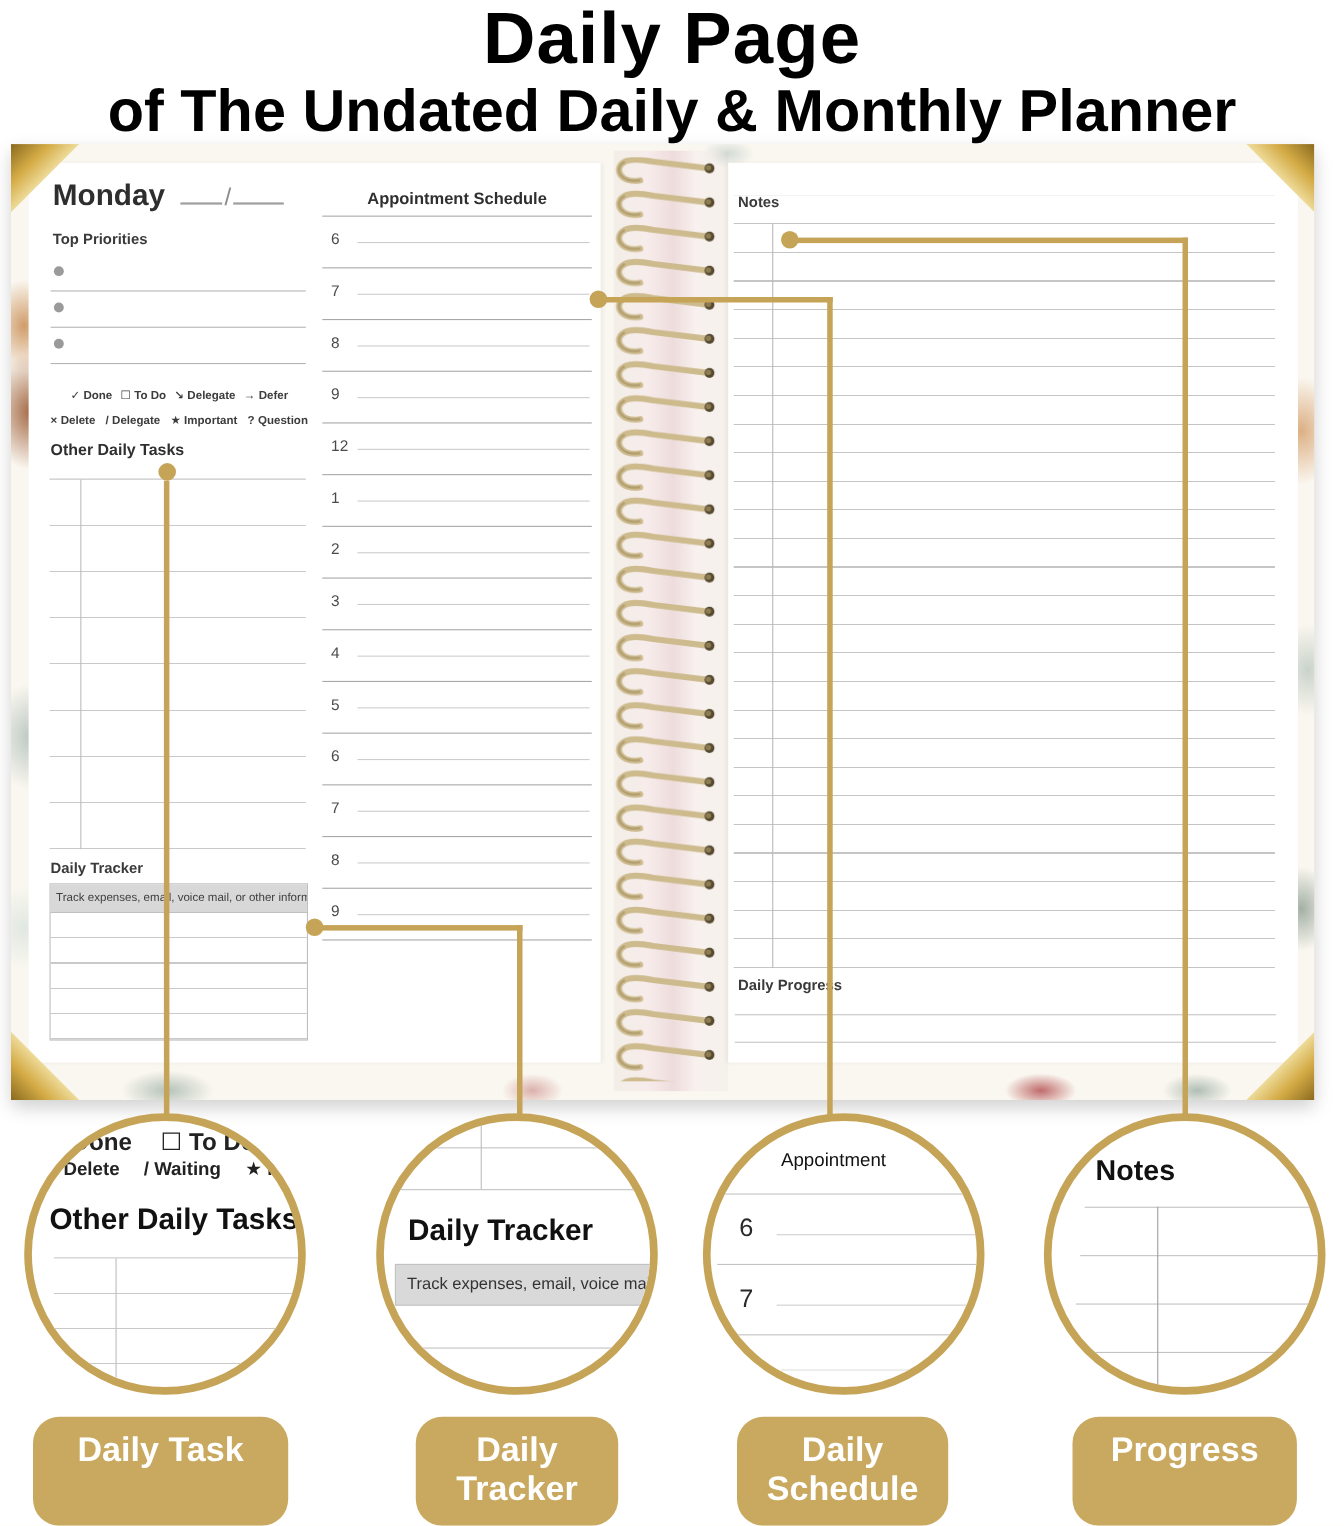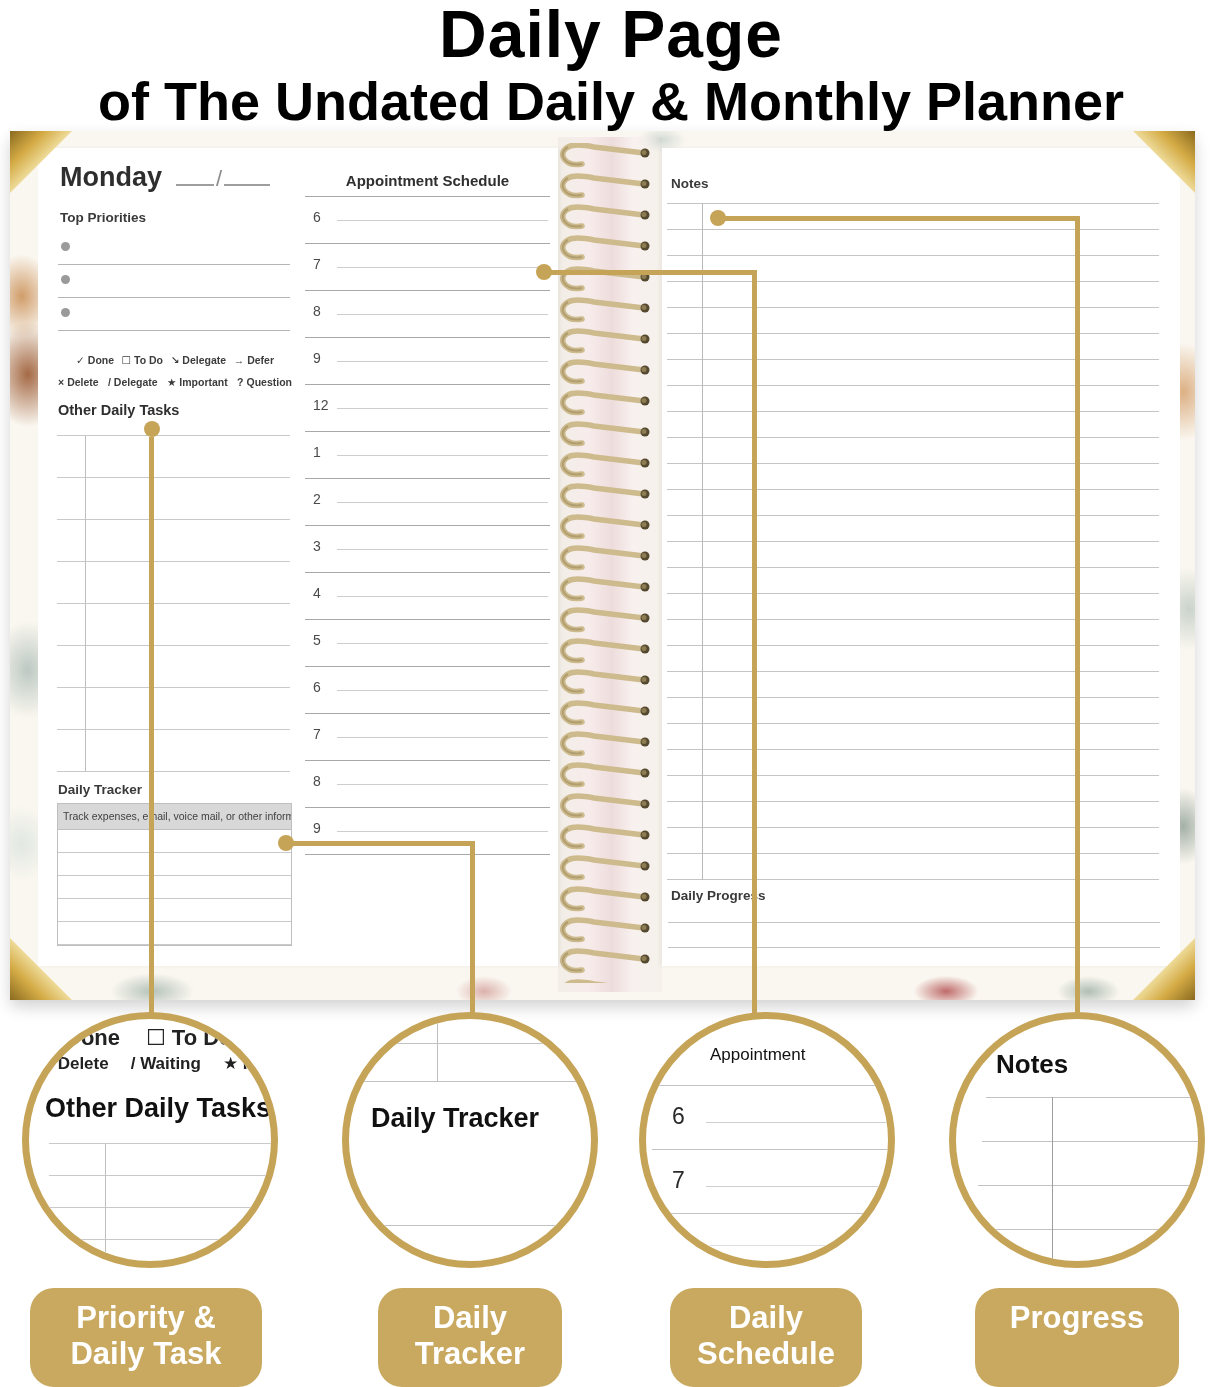--- a/index.html
+++ b/index.html
@@ -29,21 +29,21 @@
       radial-gradient(35px 18px at 55% 1%, rgba(207,216,210,.9), transparent 70%);
     box-shadow:0 7px 16px rgba(0,0,0,.18);}
   .corner{width:62px;height:62px;background:linear-gradient(135deg,#8a6a1f 0%,#d4ab45 28%,#f7ecb8 58%,#c79b35 100%);}
   .corner.tl{left:0;top:0;clip-path:polygon(0 0,100% 0,0 100%);}
   .corner.tr{right:0;top:0;clip-path:polygon(0 0,100% 0,100% 100%);background:linear-gradient(225deg,#8a6a1f 0%,#d4ab45 28%,#f7ecb8 58%,#c79b35 100%);}
   .corner.bl{left:0;bottom:0;clip-path:polygon(0 0,100% 100%,0 100%);background:linear-gradient(45deg,#8a6a1f 0%,#d4ab45 28%,#f7ecb8 58%,#c79b35 100%);}
   .corner.br{right:0;bottom:0;clip-path:polygon(100% 0,100% 100%,0 100%);background:linear-gradient(315deg,#8a6a1f 0%,#d4ab45 28%,#f7ecb8 58%,#c79b35 100%);}
   .spiral-bg{left:548px;top:6px;width:104px;height:855px;
     background:linear-gradient(to right,rgba(120,90,90,.06),#f7eceb 30%,#eedcdc 52%,#f8f1ef 72%,rgba(120,90,90,.04));}
   .page{background:#fff;top:17px;height:818px;}
-  .page-left{left:28px;width:520px;box-shadow:2px 0 4px rgba(0,0,0,.05);}
+  .page-left{left:16px;width:520px;box-shadow:2px 0 4px rgba(0,0,0,.05);}
   .page-right{left:652px;width:518px;box-shadow:-2px 0 4px rgba(0,0,0,.05);}
   
   .monday{left:22px;top:14px;font-size:27px;font-weight:bold;color:#2e2e2e;white-space:nowrap;}
   .monday .blank{display:inline-block;border-bottom:2px solid #9e9e9e;height:22px;vertical-align:baseline;}
   .monday .b1{width:38px;margin-left:14px;}
   .monday .b2{width:46px;}
   .monday .slash{font-weight:normal;color:#8b8b8b;font-size:22px;margin:0 2px;}
   .tp-label{left:22px;top:62px;font-size:13.5px;font-weight:bold;color:#3a3a3a;}
   .prio-rows{left:20px;top:84px;width:232px;}
   .prio-row{height:32px;border-bottom:1px solid #b5b5b5;position:relative;}
@@ -258,20 +258,21 @@
   </div>
   <div class="abs c1-title">Other Daily Tasks</div>
   <div class="abs c1-table"></div>
 </div>
 
 <div class="abs circle" style="left:342px;top:1012px;">
   <div class="abs hline c2-line1"></div>
   <div class="abs hline c2-line2"></div>
   <div class="abs c2-vrule"></div>
   <div class="abs c2-title">Daily Tracker</div>
+  <div class="abs c2-bar">Track expenses, email, voice mai</div>
   <div class="abs hline c2-line3"></div>
 </div>
 
 <div class="abs circle" style="left:639px;top:1012px;">
   <div class="abs c3-title">Appointment</div>
   <div class="abs hline c3-line1"></div>
   <div class="abs c3-hour c3-h6">6</div>
   <div class="abs hline c3-hl1"></div>
   <div class="abs hline c3-line2"></div>
   <div class="abs c3-hour c3-h7">7</div>
@@ -283,21 +284,20 @@
 <div class="abs circle" style="left:949px;top:1012px;">
   <div class="abs c4-title">Notes</div>
   <div class="abs hline c4-l1"></div>
   <div class="abs hline c4-l2"></div>
   <div class="abs hline c4-l3"></div>
   <div class="abs hline c4-l4"></div>
   <div class="abs c4-vrule"></div>
 </div>
 
 <div class="abs badge" style="left:30px;width:232px;">
-  <div>Priority &amp;</div>
     <div>Daily Task</div>
 </div>
 <div class="abs badge" style="left:378px;width:184px;">
   <div>Daily</div>
     <div>Tracker</div>
 </div>
 <div class="abs badge" style="left:670px;width:192px;">
   <div>Daily</div>
     <div>Schedule</div>
 </div>

